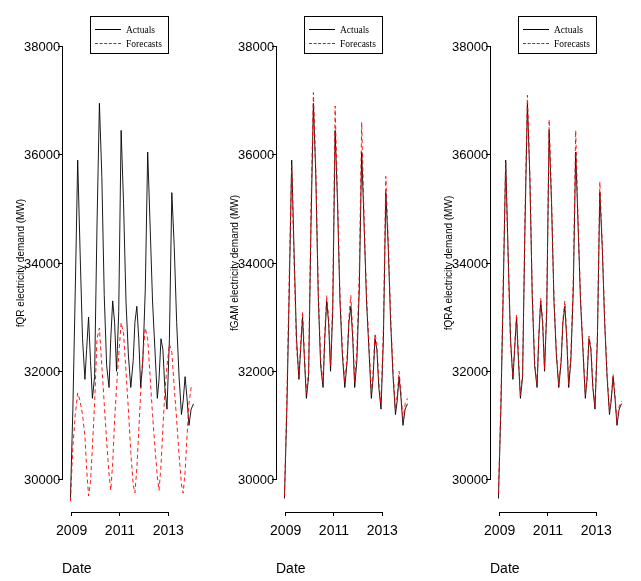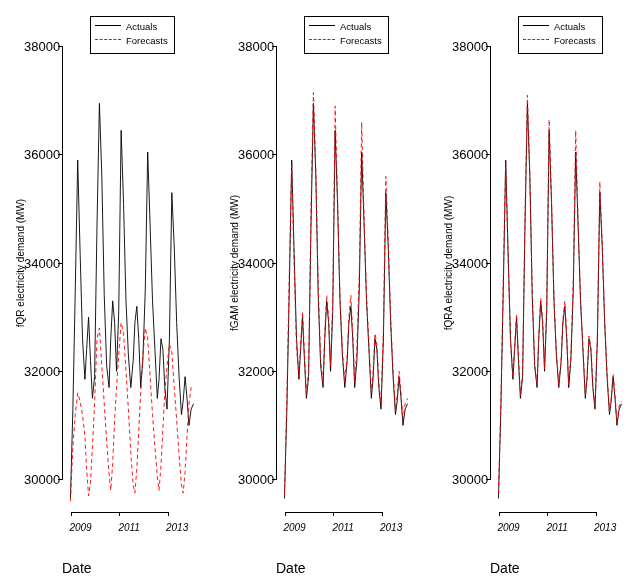--- a/index.html
+++ b/index.html
@@ -87,36 +87,36 @@
     left: 62px;
     top: 512px;
     width: 140px;
     height: 30px;
   }
   .xtick-label {
     position: absolute;
     top: 10px;
     width: 40px;
     margin-left: -20px;
-    text-align: right;
-    font-size: 10px;
-    font-style: italic;
+    text-align: center;
+    font-size: 14px;
   }
   .legend {
     position: absolute;
     border: 1px solid #000;
     background: #ffffff;
     box-sizing: border-box;
     padding: 4px 6px 4px 4px;
     font-size: 9.5px;
   }
   .legend-row {
     display: flex;
-    align-items: flex-start;
+    align-items: flex-end;
     height: 14px;
+    font-family: Liberation Serif, serif;
   }
   .legend-key {
     width: 26px;
     height: 10px;
     margin-right: 5px;
     position: relative;
     flex: 0 0 auto;
   }
   .legend-key i {
     position: absolute;

